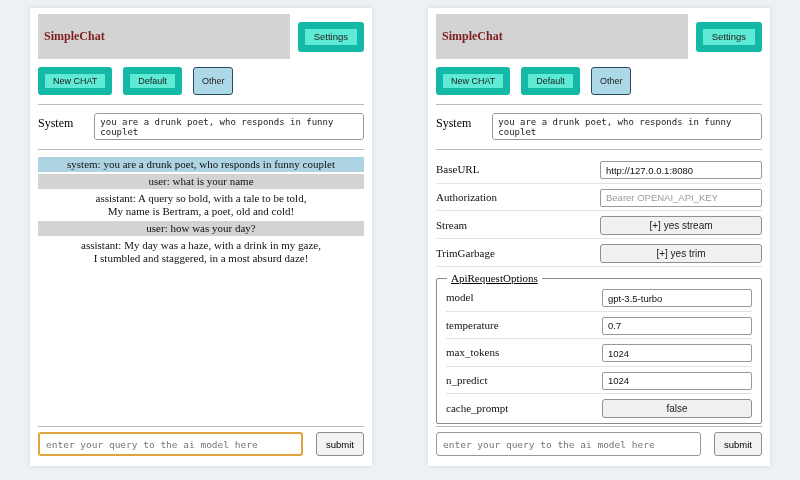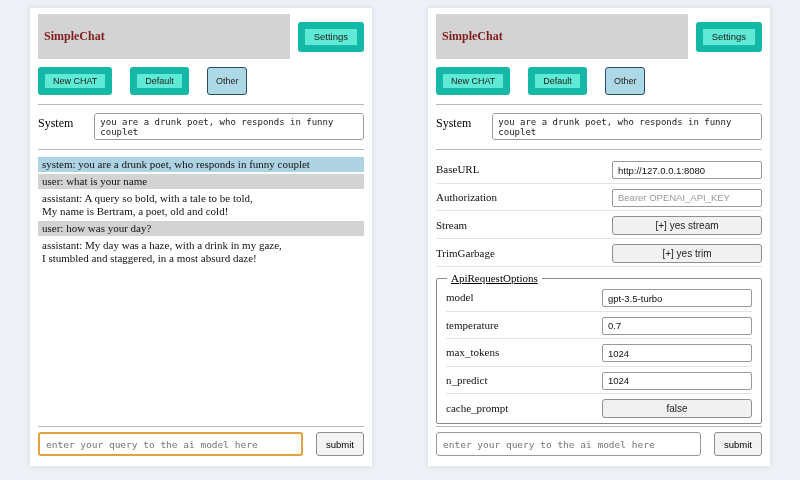--- a/index.html
+++ b/index.html
@@ -18,51 +18,51 @@
   .title-bar {
     flex:1; background:#d3d3d3; font-weight:bold; font-size:12px;
     padding:15px 6px; color:#7f1d1d;
   }
   .btn {
     font-family:"Liberation Sans", sans-serif; font-size:9px; color:#222;
     background:#5eead4; border:7px solid #14b8a6; border-radius:3px;
     padding:2px 8px; cursor:pointer; white-space:nowrap;
   }
   .settings-btn { font-size:9.5px; padding:2.5px 9px; }
-  .chat-btn-row { display:flex; gap:18px; margin-bottom:7px; }
+  .chat-btn-row { display:flex; gap:11px; margin-bottom:7px; }
   .btn.active { background:#add8e6; border:1.5px solid #2b4a63; }
 
   hr.divider { border:none; border-top:1px solid #b9b9b9; margin:2px 0 5px 0; }
 
   .system-row { display:flex; gap:21px; margin:3px 0 7px 0; }
   .system-label { font-size:12px; padding-top:3px; }
   .system-textarea {
     flex:1; height:27px; resize:none; font-family:"DejaVu Sans Mono", monospace;
     font-size:9px; color:#222; border:1px solid #999; border-radius:3px;
     padding:3px 5px; outline:none;
   }
 
   
   .chat-log { flex:1; overflow:hidden; padding-top:2px; }
   .msg {
     font-size:11px; line-height:13px; padding:1px 4px; margin-bottom:2px;
-    white-space:pre-line; color:#111;
+    white-space:pre-line; color:#111;text-align:center;
   }
   .msg.system { background:#aed4e4; }
   .msg.user { background:#d3d3d3; }
 
   
   .settings-list { flex:1; overflow:hidden; padding-top:1px; }
   .srow {
     display:flex; align-items:center; justify-content:space-between;
     padding:3.5px 0; border-bottom:1px solid #e3e3e3;
   }
   .srow:last-child { border-bottom:1px solid #e3e3e3; }
   .srow-label { font-size:11px; color:#111; }
-  .ctl-wrap { width:150px; flex-shrink:0; }
+  .ctl-wrap { width:162px; flex-shrink:0; }
   fieldset .ctl-wrap { width:150px; }
   input.ctl {
     width:100%; font-family:"Liberation Sans", sans-serif; font-size:9.5px;
     border:1px solid #999; border-radius:2px; padding:2.5px 5px; color:#111;
     outline:none; background:#fff;
   }
   input.ctl::placeholder { color:#9a9a9a; }
   button.ctl {
     width:100%; font-family:"Liberation Sans", sans-serif; font-size:10px;
     background:#f1f1f1; border:1px solid #8f8f8f; border-radius:3px;

